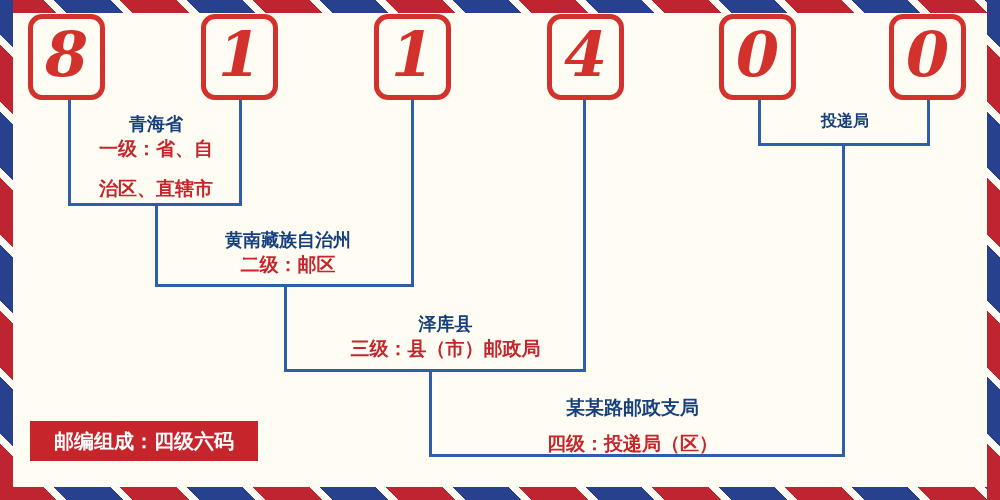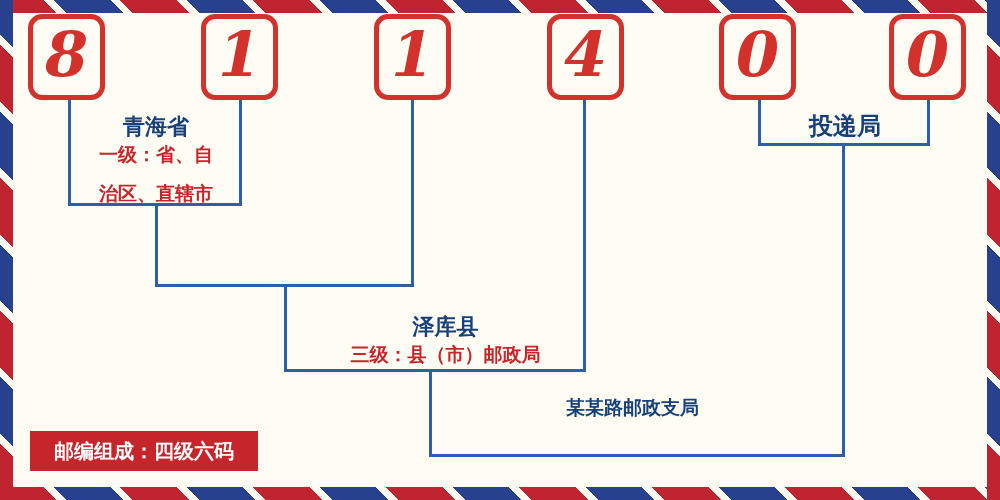--- a/index.html
+++ b/index.html
@@ -31,29 +31,29 @@
     font-size:62px; color:#d2322b; line-height:1; transform:translateY(-2px);
   }
 
   
   .vline, .hline { position:absolute; background:#2e5ea8; }
   .vline { width:3px; }
   .hline { height:3px; }
 
   
   .lbl { position:absolute; text-align:center; line-height:1.35; }
-  .cn-blue { color:#16407c; font-weight:bold; font-size:22px; }
+  .cn-blue { color:#16407c; font-weight:bold; font-size:18px; }
   .cn-red  { color:#c5252b; font-weight:bold; font-size:19px; }
   .lbl .cn-red { }
   .cn-red.tight { margin-top:14px; }
 
   .badge {
     position:absolute; left:30px; top:421px; width:228px; height:40px;
     background:#c5252b; color:#ffffff; font-weight:bold; font-size:20px;
-    display:flex; align-items:center; justify-content:center;margin-top:10px;
+    display:flex; align-items:center; justify-content:center;
   }
 </style>
 </head>
 <body>
 
 <div class="canvas">
 
   <div class="stripe top"></div>
   <div class="stripe bottom"></div>
   <div class="stripe left"></div>
@@ -97,29 +97,34 @@
   <div class="vline" style="left:758px; top:100px; height:46px;"></div>
   <div class="hline" style="left:758px; top:143px; width:172px;"></div>
   <div class="vline" style="left:927px; top:100px; height:46px;"></div>
 
   <div class="lbl" style="left:70px; top:112px; width:172px;">
     <div class="cn-blue">青海省</div>
     <div class="cn-red">一级：省、自</div>
     <div class="cn-red tight">治区、直辖市</div>
   </div>
 
+  <div class="lbl" style="left:158px; top:228px; width:260px;">
+    <div class="cn-blue">黄南藏族自治州</div>
+    <div class="cn-red">二级：邮区</div>
+  </div>
 
   <div class="lbl" style="left:303px; top:312px; width:285px;">
     <div class="cn-blue">泽库县</div>
     <div class="cn-red">三级：县（市）邮政局</div>
   </div>
 
   <div class="lbl" style="left:480px; top:395px; width:305px;">
     <div class="cn-blue" style="font-size:19px;">某某路邮政支局</div>
+    <div class="cn-red" style="margin-top:10px;">四级：投递局（区）</div>
   </div>
 
   <div class="lbl" style="left:762px; top:110px; width:166px;">
-    <div class="cn-blue" style="font-size:24px;">投递局</div>
+    <div class="cn-blue" style="font-size:16px;">投递局</div>
   </div>
 
   <div class="badge">邮编组成：四级六码</div>
 
 </div>
 
 </body></html>

